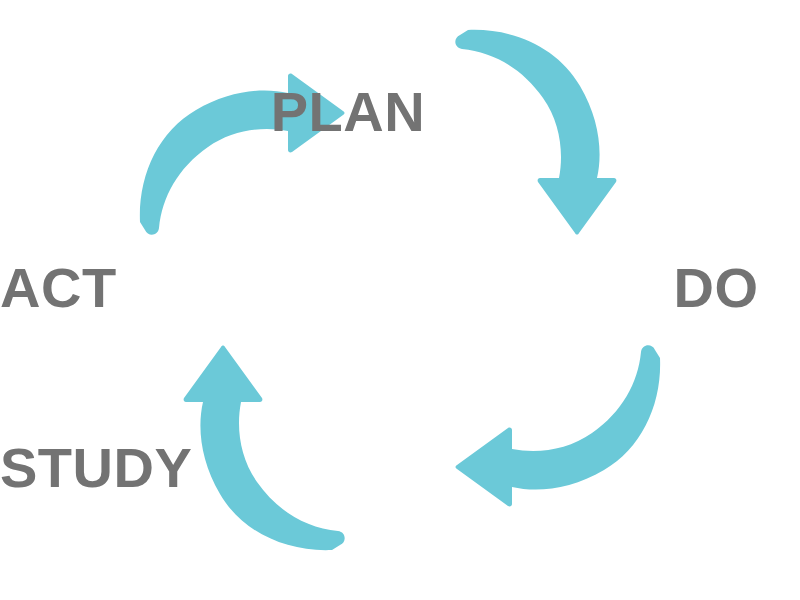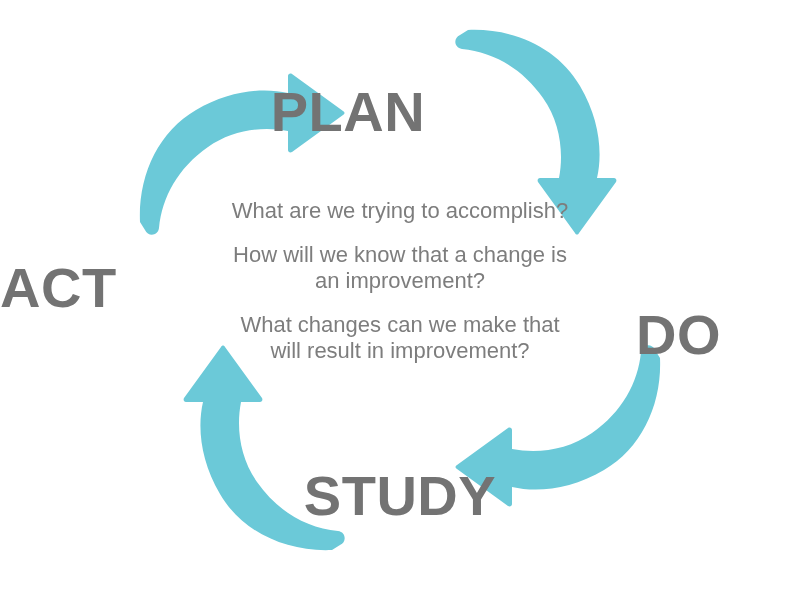--- a/index.html
+++ b/index.html
@@ -34,35 +34,34 @@
     white-space: nowrap;
   }
   #stage-plan {
     left: 0;
     top: 84px;
     width: 696px;
     text-align: center;
   }
   #stage-study {
     left: 0;
-    top: 468px;
+    top: 440px;
     width: 800px;
-    text-align: center;
+    text-align: left;
   }
   #stage-act {
     left: 0;
     top: 260px;
     width: 182px;
   }
   #stage-do {
     left: 636px;
     top: 260px;
     width: 160px;
-    text-align: left;
-    margin-top: 47px;
+    text-align: center;
   }
   #questions-block {
     position: absolute;
     left: 150px;
     top: 198px;
     width: 500px;
     text-align: center;
   }
   .question-line {
     font-size: 22px;
@@ -114,21 +113,14 @@
   </svg>
 
   <div id="stage-plan" class="stage-label">PLAN</div>
 
   <div id="stage-do" class="stage-label">DO</div>
 
   <div id="stage-study" class="stage-label">STUDY</div>
 
   <div id="stage-act" class="stage-label">ACT</div>
 
-  <div id="questions-block">
-    <p class="question-line">What are we trying to accomplish?</p>
-    <p class="question-line">How will we know that a change is
-an improvement?</p>
-    <p class="question-line">What changes can we make that
-will result in improvement?</p>
-  </div>
 
 </div>
 
 </body></html>

